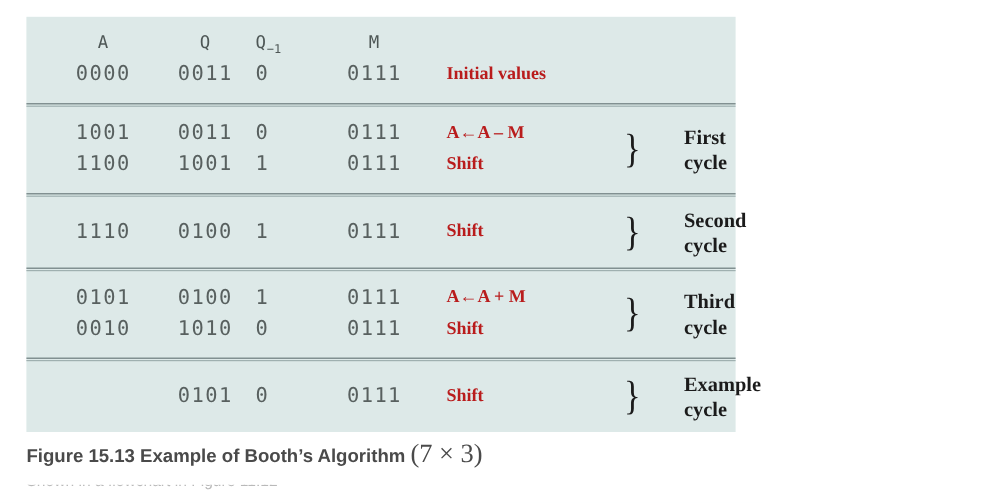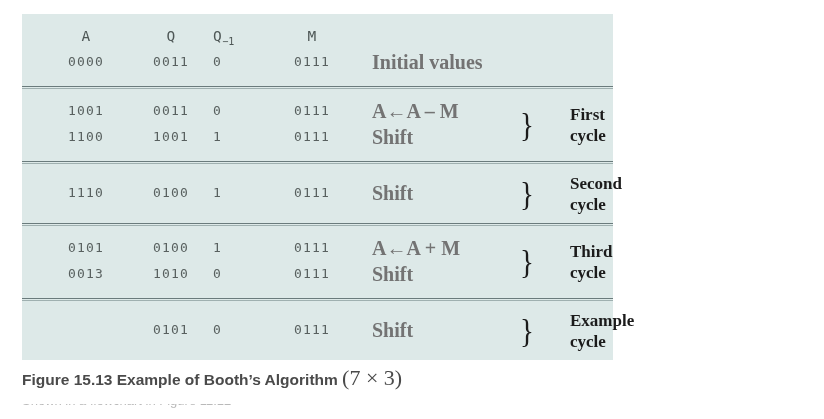--- a/index.html
+++ b/index.html
@@ -53,41 +53,41 @@
 
   .cell {
     position: absolute;
     top: 0;
     line-height: 26px;
     white-space: nowrap;
   }
 
   .num {
     font-family: "DejaVu Sans Mono", "Liberation Mono", monospace;
-    font-size: 13px;
+    font-size: 17px;
     color: #58605f;
     letter-spacing: 1.2px;
   }
 
   .hdr {
     font-family: "DejaVu Sans Mono", "Liberation Mono", monospace;
     font-size: 14.5px;
     color: #4e5756;
     letter-spacing: 0.5px;
   }
   .hdr sub {
     font-size: 10px;
     letter-spacing: 0;
   }
 
   .op {
     font-family: "Liberation Serif", "DejaVu Serif", serif;
-    font-size: 20px;
+    font-size: 15px;
     font-weight: bold;
-    color: #737373;
+    color: #b91c1c;
   }
 
   .cyc {
     font-family: "Liberation Serif", "DejaVu Serif", serif;
     font-size: 17px;
     font-weight: bold;
     color: #1b1b1b;
   }
 
   
@@ -245,21 +245,21 @@
     <div class="pad-top"></div>
 
     <div class="cells">
       <div class="cell num col-a">0101</div>
       <div class="cell num col-q">0100</div>
       <div class="cell num col-qm1">1</div>
       <div class="cell num col-m">0111</div>
       <div class="cell op  col-op">A←A + M</div>
     </div>
     <div class="cells">
-      <div class="cell num col-a">0013</div>
+      <div class="cell num col-a">0010</div>
       <div class="cell num col-q">1010</div>
       <div class="cell num col-qm1">0</div>
       <div class="cell num col-m">0111</div>
       <div class="cell op  col-op">Shift</div>
     </div>
 
     <div class="pad-bottom"></div>
 
     <div class="brace" style="height:100%">}</div>
     <div class="cyclabel" style="height:100%">

